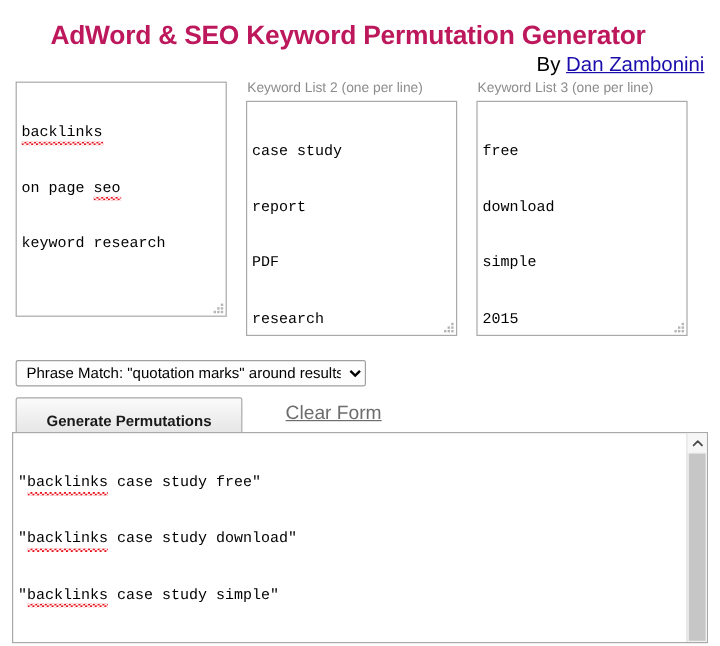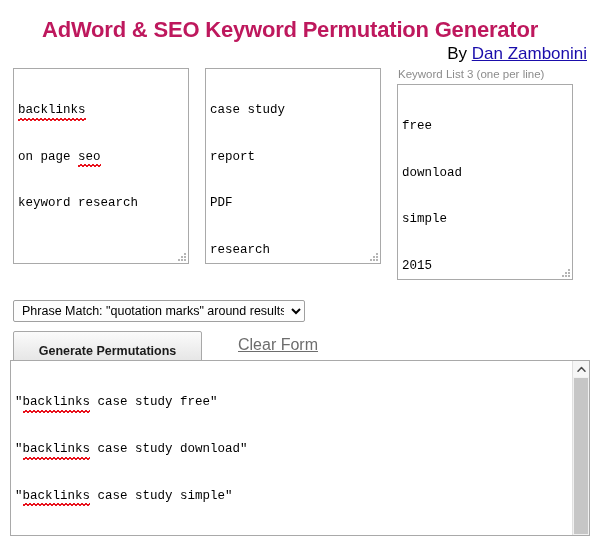--- a/index.html
+++ b/index.html
@@ -252,20 +252,21 @@
         <span class="line">keyword research</span>
         <span class="grip">
           <i style="right:0;bottom:0"></i><i style="right:3px;bottom:0"></i><i style="right:6px;bottom:0"></i>
           <i style="right:0;bottom:3px"></i><i style="right:3px;bottom:3px"></i>
           <i style="right:0;bottom:6px"></i>
         </span>
       </div>
     </div>
 
     <div class="list-col c2">
+      <div class="list-label">Keyword List 2 (one per line)</div>
       <div class="kw-area">
         <span class="line">case study</span>
         <span class="line">report</span>
         <span class="line">PDF</span>
         <span class="line">research</span>
         <span class="grip">
           <i style="right:0;bottom:0"></i><i style="right:3px;bottom:0"></i><i style="right:6px;bottom:0"></i>
           <i style="right:0;bottom:3px"></i><i style="right:3px;bottom:3px"></i>
           <i style="right:0;bottom:6px"></i>
         </span>

